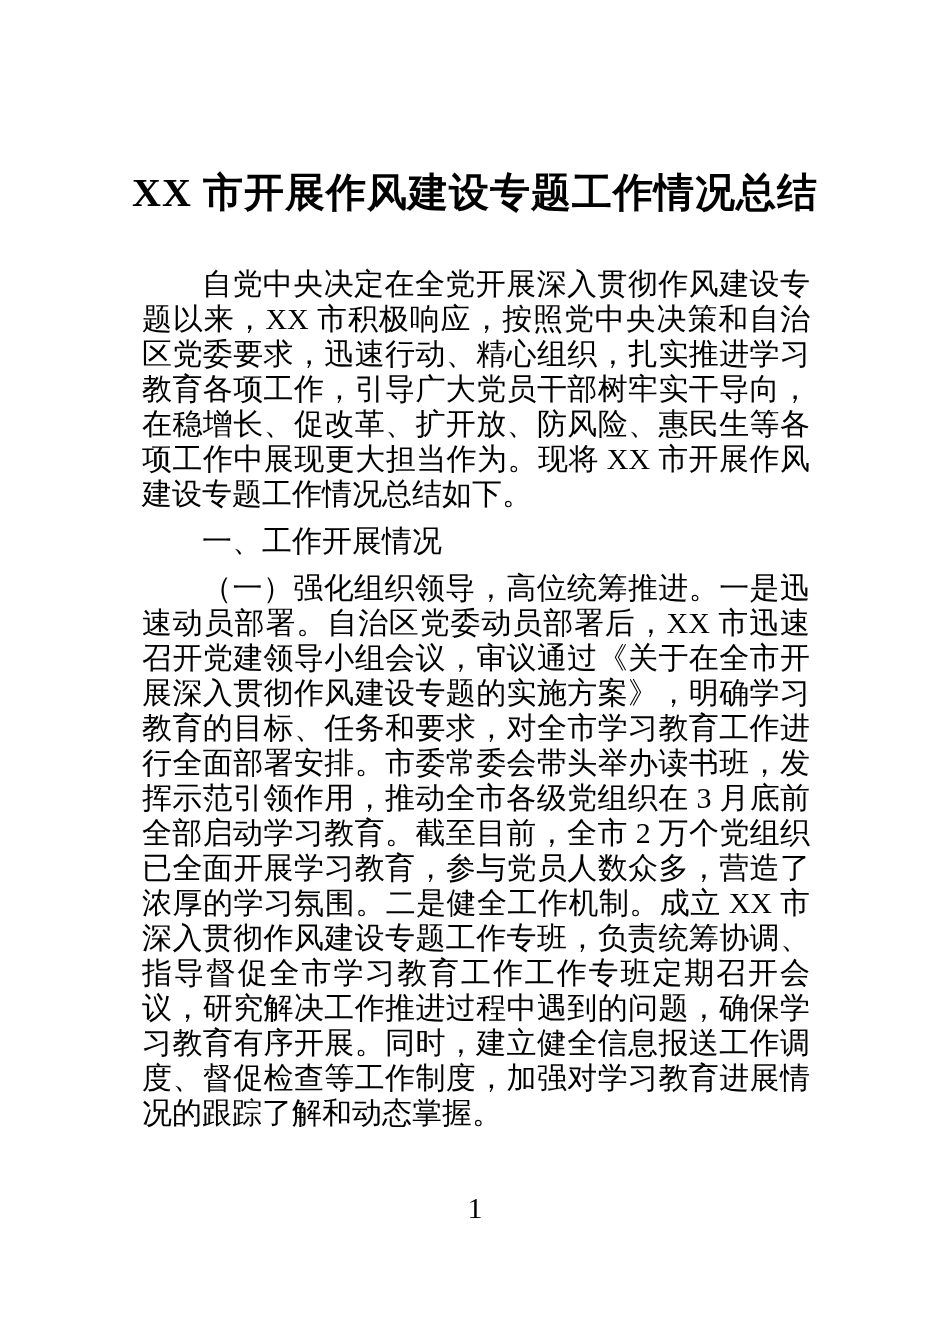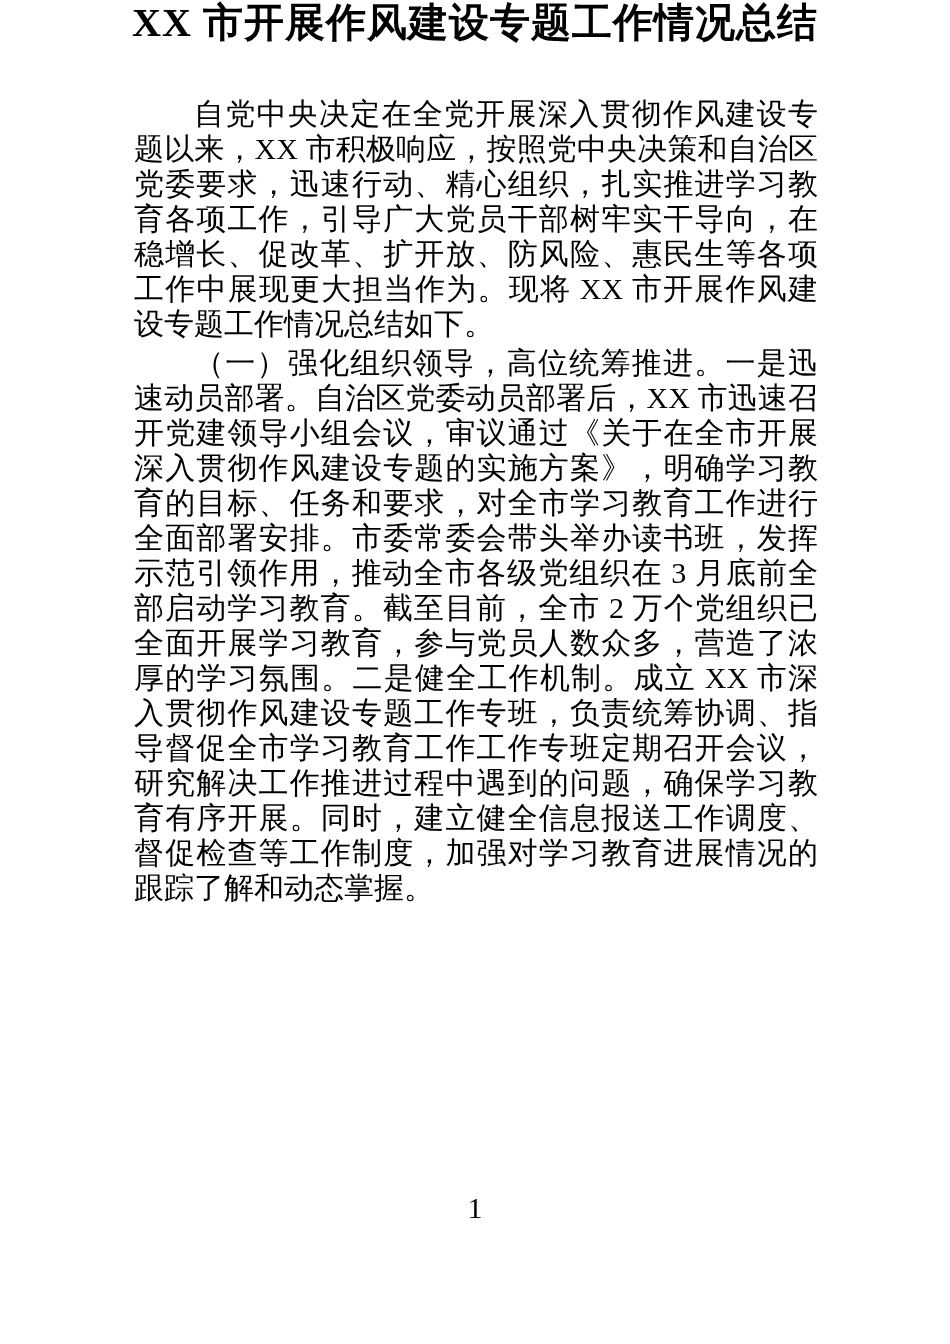--- a/index.html
+++ b/index.html
@@ -11,37 +11,38 @@
     position: relative;
     width: 950px;
     height: 1344px;
     background: #ffffff;
     color: #000000;
     font-family: "Liberation Serif", "DejaVu Serif", serif;
     overflow: hidden;
   }
   .doc-title {
     margin: 0;
+    padding-top: 170px;
     text-align: center;
     font-size: 40px;
     font-weight: bold;
     line-height: 46px;
     letter-spacing: 1px;
   }
   .doc-body {
     width: 692px;
     margin-left: 130px;
     margin-top: 50px;
     font-size: 30px;
     line-height: 35px;
     text-align: justify;
     text-justify: inter-ideograph;
   }
   .doc-body p {
-    margin: 4px;
+    margin: 12px;
     padding: 0;
     text-indent: 2em;
     word-break: break-all;
   }
   .page-number {
     position: absolute;
     top: 1190px;
     left: 0;
     width: 100%;
     text-align: center;
@@ -50,17 +51,18 @@
   }
 </style>
 </head>
 <body>
 
 <div class="page">
   <h1 class="doc-title">XX 市开展作风建设专题工作情况总结</h1>
 
   <div class="doc-body">
       <p>自党中央决定在全党开展深入贯彻作风建设专题以来，XX 市积极响应，按照党中央决策和自治区党委要求，迅速行动、精心组织，扎实推进学习教育各项工作，引导广大党员干部树牢实干导向，在稳增长、促改革、扩开放、防风险、惠民生等各项工作中展现更大担当作为。现将 XX 市开展作风建设专题工作情况总结如下。</p>
+      <p>一、工作开展情况</p>
       <p>（一）强化组织领导，高位统筹推进。一是迅速动员部署。自治区党委动员部署后，XX 市迅速召开党建领导小组会议，审议通过《关于在全市开展深入贯彻作风建设专题的实施方案》，明确学习教育的目标、任务和要求，对全市学习教育工作进行全面部署安排。市委常委会带头举办读书班，发挥示范引领作用，推动全市各级党组织在 3 月底前全部启动学习教育。截至目前，全市 2 万个党组织已全面开展学习教育，参与党员人数众多，营造了浓厚的学习氛围。二是健全工作机制。成立 XX 市深入贯彻作风建设专题工作专班，负责统筹协调、指导督促全市学习教育工作工作专班定期召开会议，研究解决工作推进过程中遇到的问题，确保学习教育有序开展。同时，建立健全信息报送工作调度、督促检查等工作制度，加强对学习教育进展情况的跟踪了解和动态掌握。</p>
     </div>
 
   <div class="page-number">1</div>
 </div>
 
 </body></html>

